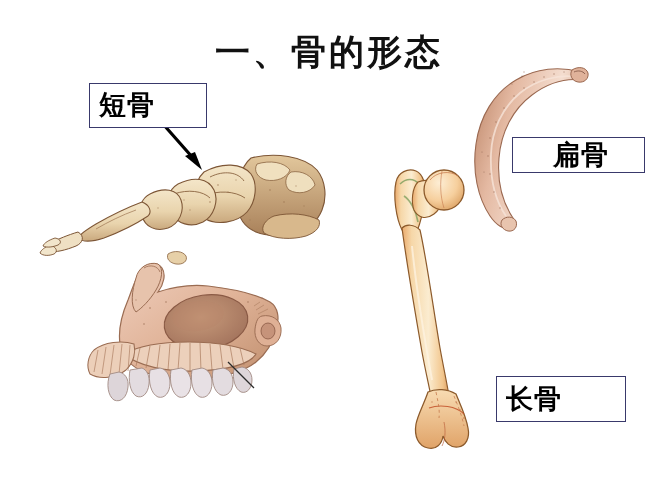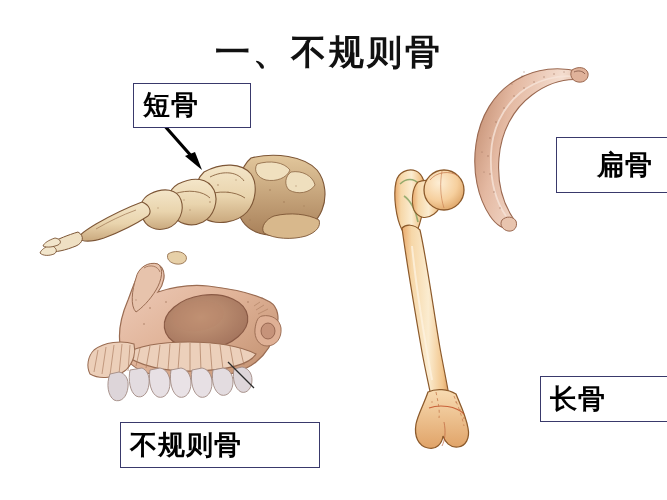--- a/index.html
+++ b/index.html
@@ -40,24 +40,23 @@
     background: #ffffff;
     color: #000000;
     font-family: "Liberation Serif", "DejaVu Serif", serif;
     font-size: 27px;
     font-weight: 700;
     letter-spacing: 1px;
     display: flex;
     align-items: center;
     padding-left: 9px;
     line-height: 1;
-    margin-left: 44px;
   }
   #label-short    { left: 89px;  top: 83px;  width: 118px; height: 45px; }
-  #label-flat     { left: 512px; top: 137px; width: 133px; height: 56px; padding-left: 40px; }
+  #label-flat     { left: 512px; top: 137px; width: 133px; height: 36px; padding-left: 40px; }
   #label-long     { left: 496px; top: 376px; width: 130px; height: 46px; text-align: center; }
   #label-irregular{ left: 76px;  top: 422px; width: 200px; height: 46px; }
 
   
   #arrow-short-bone {
     position: absolute;
     left: 155px;
     top: 118px;
     width: 70px;
     height: 62px;
@@ -69,21 +68,21 @@
   #fig-foot      { left: 38px;  top: 150px; width: 290px; height: 115px; }
   #fig-maxilla   { left: 78px;  top: 258px; width: 220px; height: 148px; }
   #fig-femur     { left: 388px; top: 166px; width: 86px;  height: 286px; }
   #fig-rib       { left: 468px; top: 64px;  width: 122px; height: 170px; }
 </style>
 </head>
 <body>
 
 <div id="slide">
 
-  <div id="slide-title">一、不规则骨</div>
+  <div id="slide-title">一、骨的形态</div>
 
   <div class="figure" id="fig-foot">
     <svg width="290" height="115" viewBox="0 0 290 115" xmlns="http://www.w3.org/2000/svg">
       <defs>
         <linearGradient id="gFoot" x1="0" y1="0" x2="0" y2="1">
           <stop offset="0%" stop-color="#f4e6c9"></stop>
           <stop offset="55%" stop-color="#e9d4ad"></stop>
           <stop offset="100%" stop-color="#caa97e"></stop>
         </linearGradient>
         <linearGradient id="gFootDark" x1="0" y1="0" x2="0" y2="1">
@@ -351,15 +350,14 @@
       <polygon points="47,52 30,38 40,34" fill="#000000"></polygon>
     </svg>
   </div>
 
   <div class="label-box" id="label-short">短骨</div>
 
   <div class="label-box" id="label-flat">扁骨</div>
 
   <div class="label-box" id="label-long">长骨</div>
 
-  <div class="label-box" id="label-irregular">不规则骨</div>
 
 </div>
 
 </body></html>

